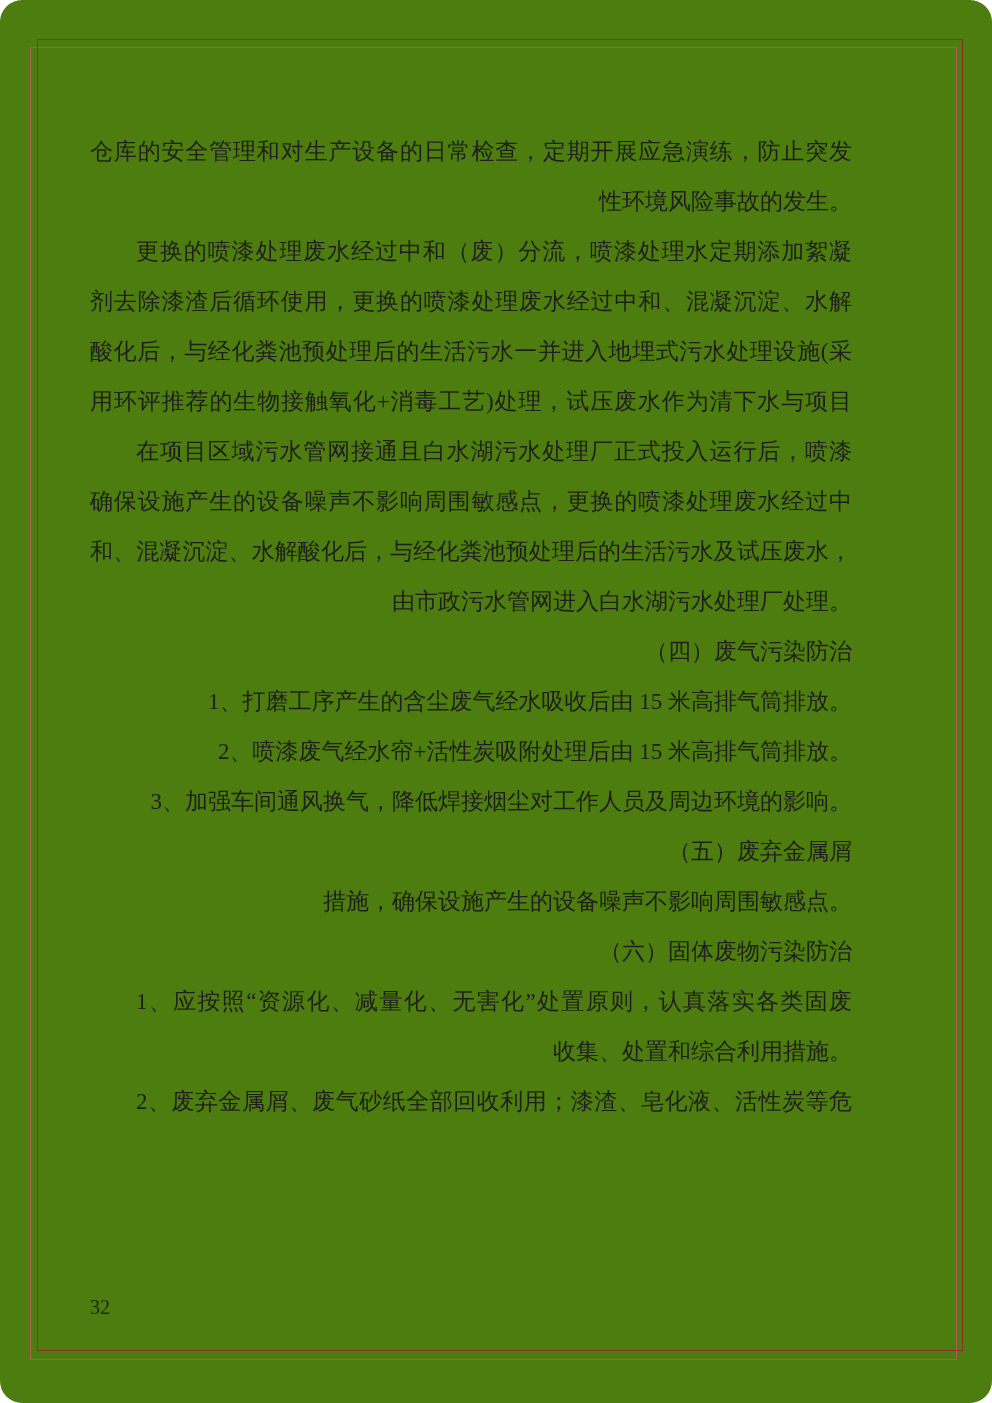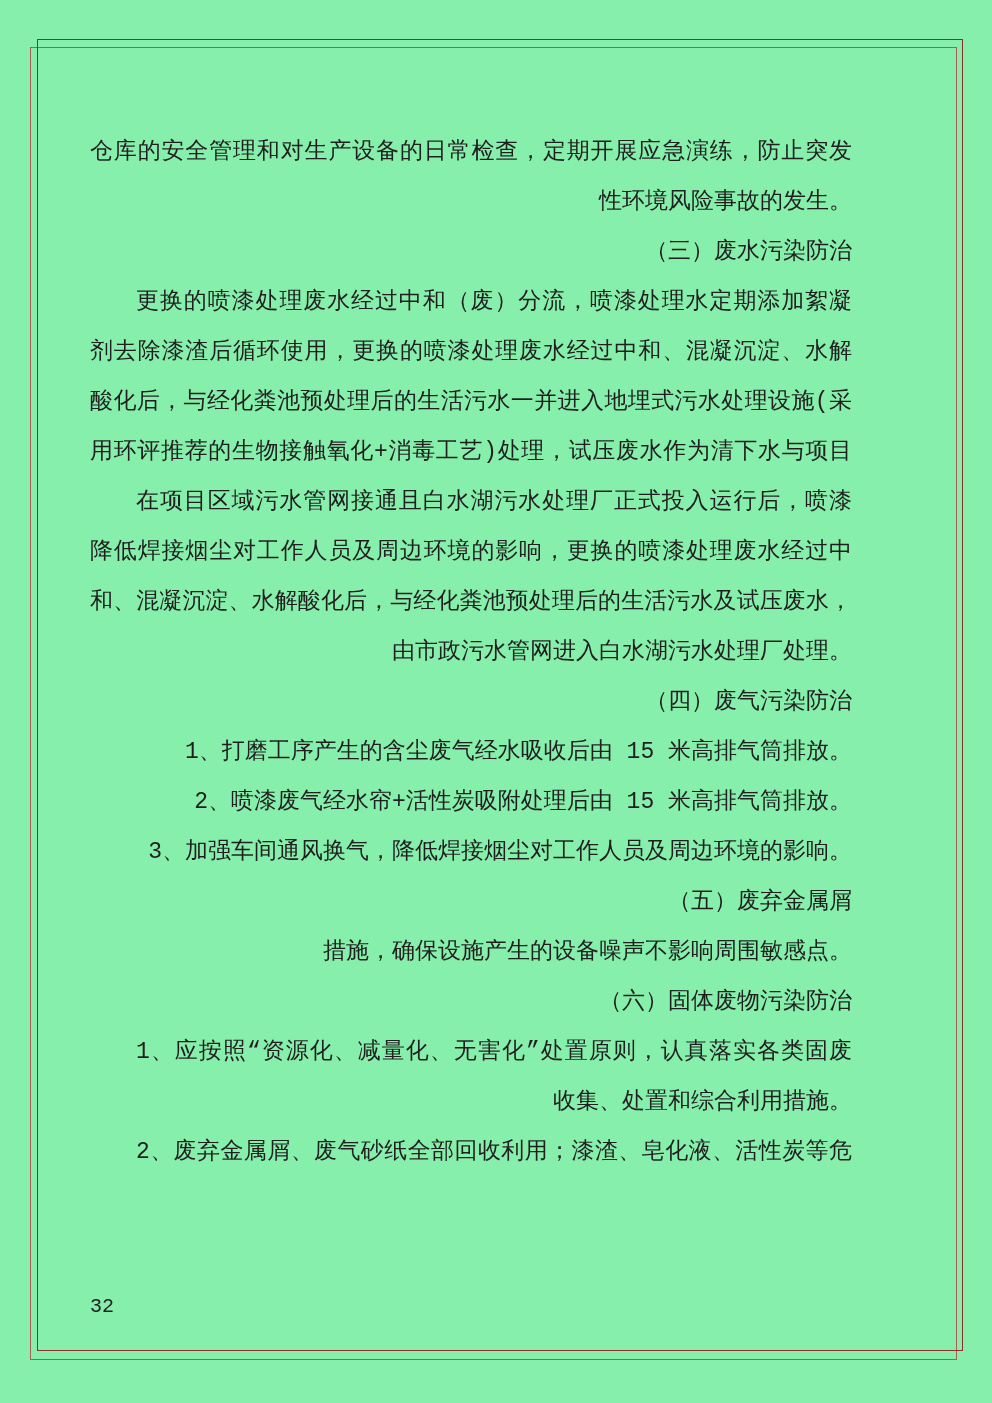--- a/index.html
+++ b/index.html
@@ -4,24 +4,25 @@
 <style>
   html, body {
     margin: 0;
     padding: 0;
     background: #ffffff;
   }
   .page {
     position: relative;
     width: 992px;
     height: 1403px;
-    background: #86efac;
-    font-family: Liberation Mono, monospace;
+    background: #4d7c0f;
+    font-family: Liberation Serif, serif;
     color: #1f1f1f;
     overflow: hidden;
+    border-radius: 22px;
   }
   
   .frame-outer {
     position: absolute;
     left: 30px;
     top: 47px;
     width: 927px;
     height: 1313px;
     border: 1px solid #b05a55;
     box-sizing: border-box;
@@ -71,27 +72,26 @@
 <body>
 
 <div class="page">
 
   <div class="frame-outer"></div>
   <div class="frame-inner"></div>
 
   <div class="content">
     <div class="line jst">仓库的安全管理和对生产设备的日常检查，定期开展应急演练，防止突发</div>
     <div class="line">性环境风险事故的发生。</div>
-    <div class="line ind">（三）废水污染防治</div>
     <div class="line ind jst">更换的喷漆处理废水经过中和（废）分流，喷漆处理水定期添加絮凝</div>
     <div class="line jst">剂去除漆渣后循环使用，更换的喷漆处理废水经过中和、混凝沉淀、水解</div>
     <div class="line jst">酸化后，与经化粪池预处理后的生活污水一并进入地埋式污水处理设施(采</div>
     <div class="line jst">用环评推荐的生物接触氧化+消毒工艺)处理，试压废水作为清下水与项目</div>
     <div class="line ind jst">在项目区域污水管网接通且白水湖污水处理厂正式投入运行后，喷漆</div>
-    <div class="line jst">降低焊接烟尘对工作人员及周边环境的影响，更换的喷漆处理废水经过中</div>
+    <div class="line jst">确保设施产生的设备噪声不影响周围敏感点，更换的喷漆处理废水经过中</div>
     <div class="line jst">和、混凝沉淀、水解酸化后，与经化粪池预处理后的生活污水及试压废水，</div>
     <div class="line">由市政污水管网进入白水湖污水处理厂处理。</div>
     <div class="line ind">（四）废气污染防治</div>
     <div class="line ind">1、打磨工序产生的含尘废气经水吸收后由 15 米高排气筒排放。</div>
     <div class="line ind">2、喷漆废气经水帘+活性炭吸附处理后由 15 米高排气筒排放。</div>
     <div class="line ind">3、加强车间通风换气，降低焊接烟尘对工作人员及周边环境的影响。</div>
     <div class="line ind">（五）废弃金属屑</div>
     <div class="line">措施，确保设施产生的设备噪声不影响周围敏感点。</div>
     <div class="line ind">（六）固体废物污染防治</div>
     <div class="line ind jst">1、应按照“资源化、减量化、无害化”处置原则，认真落实各类固废</div>

